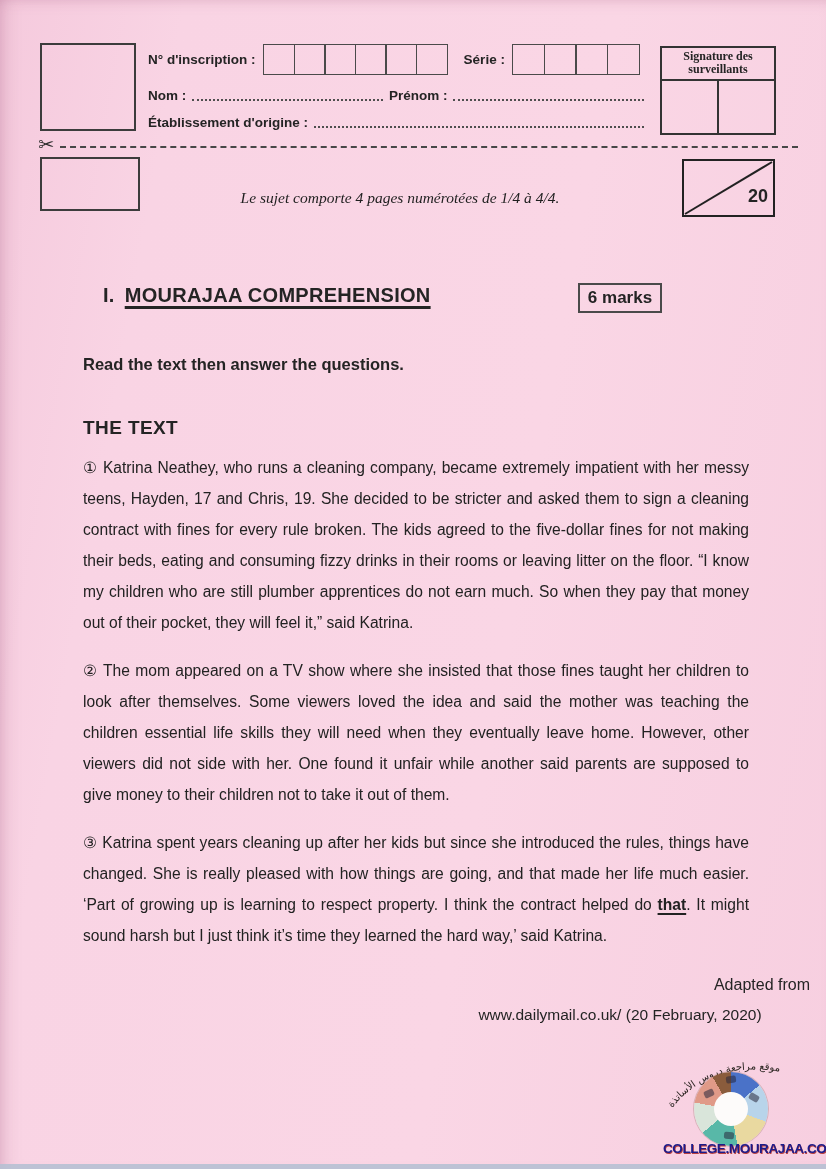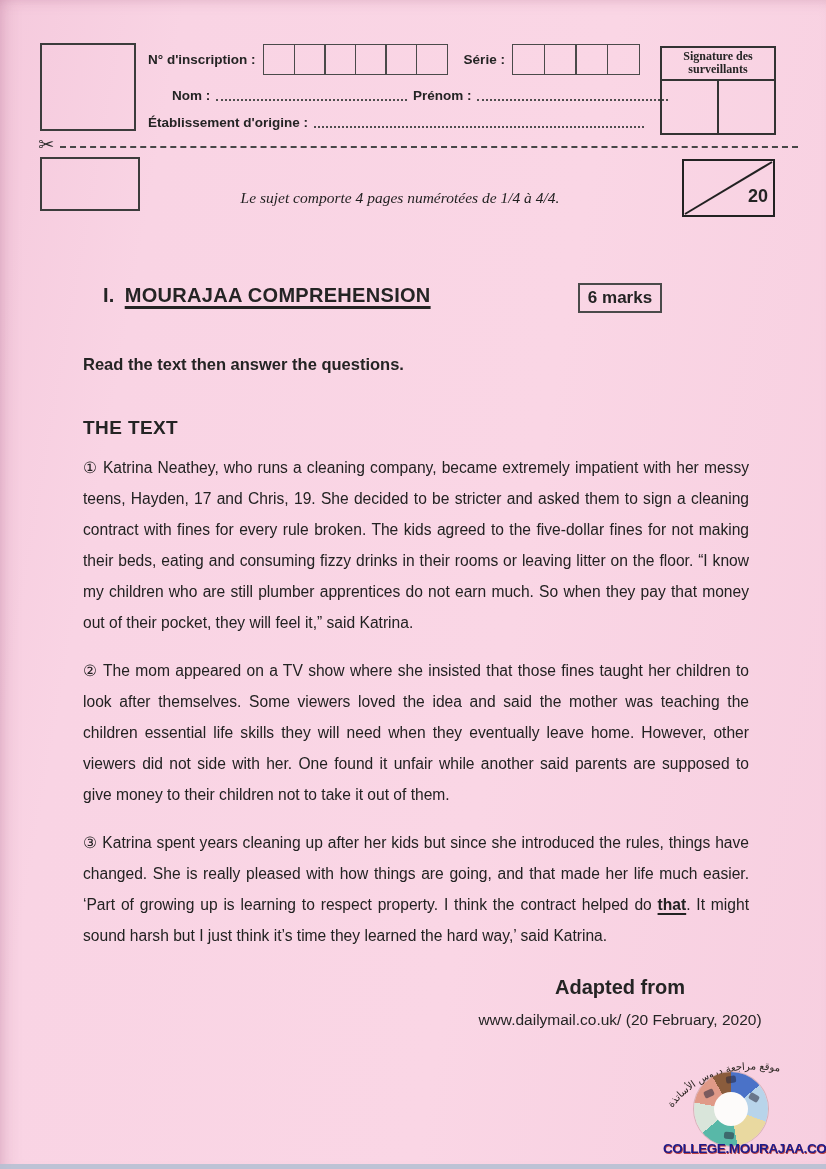--- a/index.html
+++ b/index.html
@@ -16,21 +16,21 @@
     box-shadow: inset 14px 0 20px -14px rgba(150,70,110,.35), inset 0 10px 16px -12px rgba(150,70,110,.25);
   }
   
   .corner-box-1 { position:absolute; left:40px; top:43px; width:96px; height:88px; border:2px solid #3c3c3c; }
   .corner-box-2 { position:absolute; left:40px; top:157px; width:100px; height:54px; border:2px solid #3c3c3c; }
   .hdr-row1 { position:absolute; left:148px; top:44px; display:flex; align-items:center; }
   .hdr-label { font-weight:bold; font-size:13.5px; white-space:nowrap; }
   .cells { display:flex; margin-left:9px; }
   .cell { width:32px; height:31px; border:1.5px solid #4a4a4a; margin-left:-1.5px; }
   .serie-label { margin-left:16px; }
-  .hdr-row2 { position:absolute; left:148px; top:87px; width:502px; display:flex; align-items:flex-end;margin-left:24px; }
+  .hdr-row2 { position:absolute; left:148px; top:87px; width:502px; display:flex; align-items:flex-end; }
   .hdr-row3 { position:absolute; left:148px; top:114px; width:502px; display:flex; align-items:flex-end; }
   .dots { flex:1 1 auto; border-bottom:2px dotted #4e4e4e; height:14px; margin:0 6px 2px 6px; }
   .sig-box { position:absolute; left:660px; top:46px; width:116px; height:89px; border:2px solid #333; display:flex; flex-direction:column;font-family:Liberation Serif, serif; }
   .sig-title { font-weight:bold; font-size:12px; line-height:13px; text-align:center; padding:2px 0 3px; border-bottom:2px solid #333; }
   .sig-cols { flex:1; display:flex; }
   .sig-col { flex:1; }
   .sig-col + .sig-col { border-left:2px solid #333; }
   .cut-line { position:absolute; left:60px; right:28px; top:146px; border-top:2px dashed #474747; }
   .scissors { position:absolute; left:38px; top:133px; font-size:19px; color:#2e2e2e; font-family:"DejaVu Sans", sans-serif; }
   
@@ -46,21 +46,21 @@
                display:flex; align-items:center; justify-content:center; font-weight:bold; font-size:17px; }
   .instruction { position:absolute; left:83px; top:355px; font-weight:bold; font-size:16.5px; }
   .text-title { position:absolute; left:83px; top:417px; font-weight:bold; font-size:19px; letter-spacing:.4px; }
   
   .body-text { position:absolute; left:83px; top:452px; width:666px; font-size:15.6px; line-height:31px;
                text-align:justify; color:#222; }
   .body-text p { margin-bottom:17px; }
   .bold-that { font-weight:bold; text-decoration:underline; text-decoration-thickness:2px; text-underline-offset:3px; }
   
   .source { position:absolute; left:430px; top:976px; width:380px; text-align:center; }
-  .source .adapted { font-weight:bold; font-size:20px; margin-bottom:12px; }
+  .source .adapted { font-weight:normal; font-size:16px; margin-bottom:12px;text-align:right; }
   .source .ref { font-size:15.5px; }
   
   .page-num { position:absolute; left:83px; top:1168px; width:666px; font-size:11px; }
   .page-num b { font-weight:bold; }
   
   .logo-arc { position:absolute; left:664px; top:1048px; width:136px; height:64px; }
   .wheel { position:absolute; left:694px; top:1072px; width:74px; height:74px; border-radius:50%;
            background:conic-gradient(from 0deg,
              #4a72c8 0deg 50deg, #b8d4ea 50deg 110deg, #e9d9a0 110deg 170deg,
              #58b8a8 170deg 230deg, #d9e5da 230deg 280deg, #e09a88 280deg 330deg, #8a5c3c 330deg 360deg);

